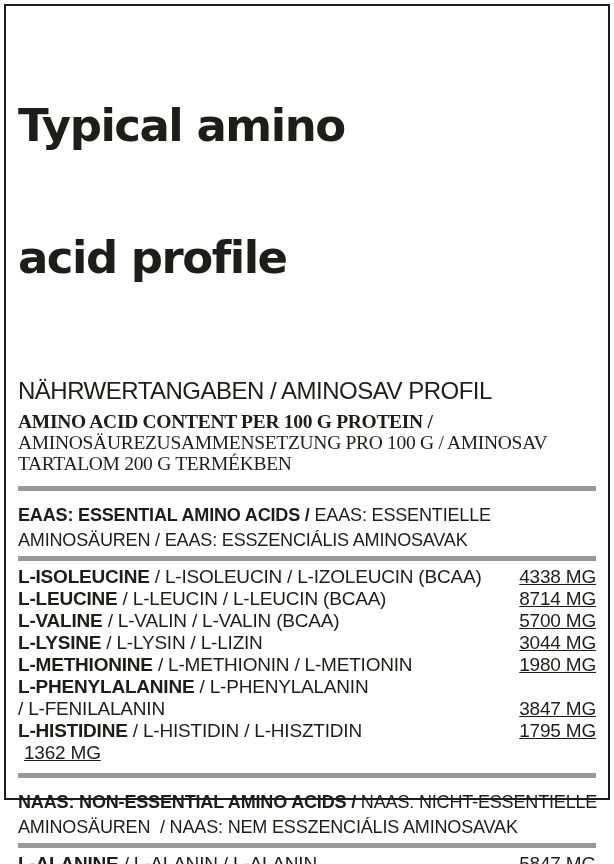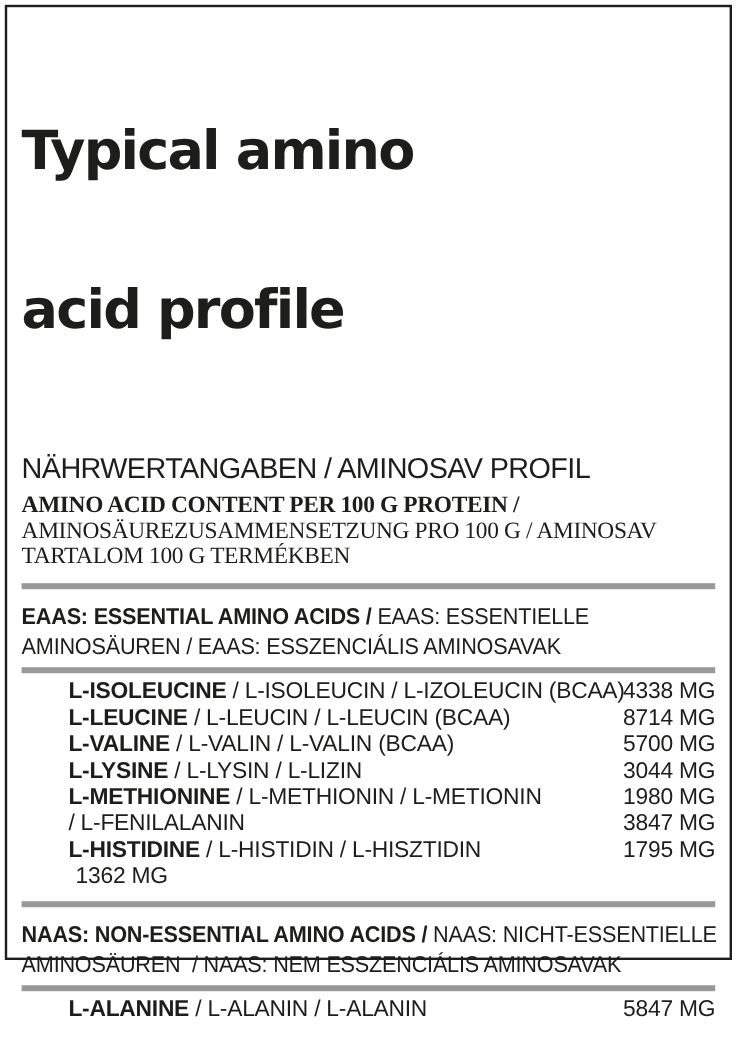--- a/index.html
+++ b/index.html
@@ -63,52 +63,52 @@
   .sec-header .line {
     white-space: pre;
     transform: scaleX(0.95);
     transform-origin: left center;
   }
   .rows {
     margin-top: 5px;
     font-size: 19px;
     line-height: 22px;
     letter-spacing: -0.2px;
-    margin-left: 39px;
   }
   .row {
     display: flex;
     align-items: flex-end;
   }
   .row-name { flex: 1 1 auto; min-width: 0; }
   .row-name .line { white-space: pre; }
   .row-line2:empty { display: none; }
   .row-value {
     flex: 0 0 auto;
     margin-left: 6px;
     white-space: pre;
     text-align: left;
+    text-decoration: underline;
   }
 </style>
 </head>
 <body>
 
 <div class="label-box">
 
   <div class="title">
     <div class="line">Typical amino</div>
     <div class="line">acid profile</div>
   </div>
 
   <div class="subtitle">NÄHRWERTANGABEN / AMINOSAV PROFIL</div>
 
   <div class="desc">
     <div class="line b">AMINO ACID CONTENT PER 100 G PROTEIN /</div>
     <div class="line">AMINOSÄUREZUSAMMENSETZUNG PRO 100 G / AMINOSAV</div>
-    <div class="line">TARTALOM 100 G TERMÉKBEN</div>
+    <div class="line">TARTALOM 200 G TERMÉKBEN</div>
   </div>
 
   <div class="bar"></div>
 
   <div class="sec-header">
     <div class="line"><span class="b">EAAS: ESSENTIAL AMINO ACIDS /</span><span> EAAS: ESSENTIELLE</span></div>
     <div class="line">AMINOSÄUREN / EAAS: ESSZENCIÁLIS AMINOSAVAK</div>
   </div>
 
   <div class="bar tight"></div>
@@ -150,20 +150,21 @@
     <div class="row">
       <div class="row-name">
         <div class="line"><span class="b">L-METHIONINE</span><span> / L-METHIONIN / L-METIONIN</span></div>
 
       </div>
       <div class="row-value">1980 MG</div>
     </div>
 
     <div class="row">
       <div class="row-name">
+        <div class="line"><span class="b">L-PHENYLALANINE</span><span> / L-PHENYLALANIN</span></div>
         <div class="line row-line2">/ L-FENILALANIN</div>
       </div>
       <div class="row-value">3847 MG</div>
     </div>
 
     <div class="row">
       <div class="row-name">
         <div class="line"><span class="b">L-HISTIDINE</span><span> / L-HISTIDIN / L-HISZTIDIN</span></div>
 
       </div>

